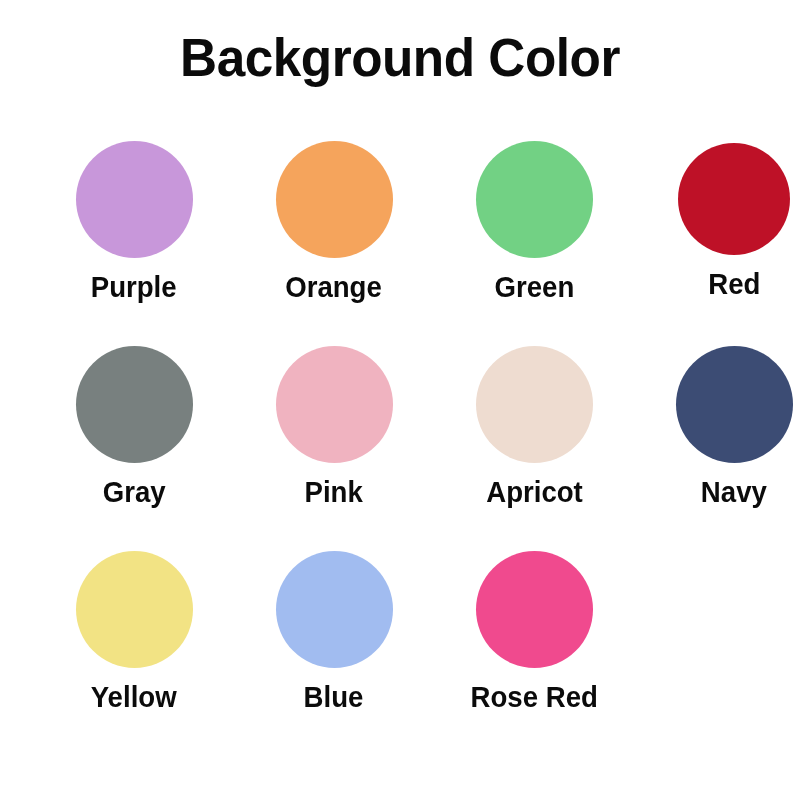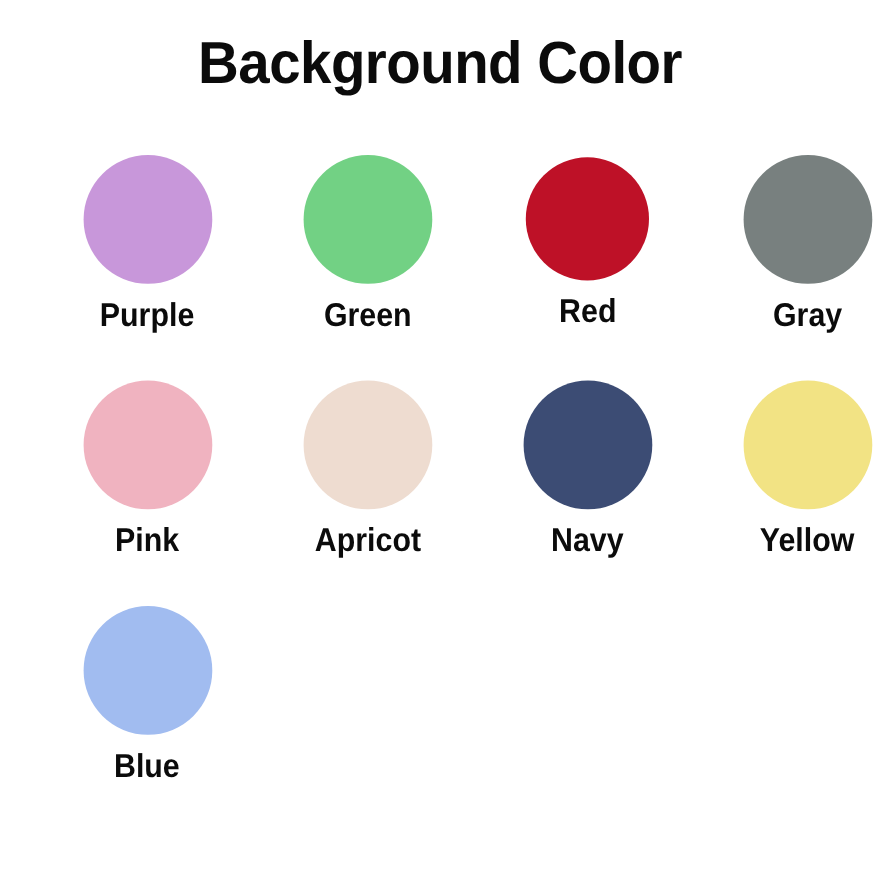--- a/index.html
+++ b/index.html
@@ -100,20 +100,24 @@
 <div id="page" style="background: rgb(255, 255, 255);">
 
   <div class="title" style="color: rgb(11, 11, 11);">Background Color</div>
 
   <div class="grid">
       <div class="swatch-cell">
         <div class="swatch-dot" style="background: rgb(200, 151, 218);"></div>
         <div class="swatch-label" style="color: rgb(11, 11, 11);">Purple</div>
       </div>
       <div class="swatch-cell">
+        <div class="swatch-dot" style="background: rgb(245, 164, 92);"></div>
+        <div class="swatch-label" style="color: rgb(11, 11, 11);">Orange</div>
+      </div>
+      <div class="swatch-cell">
         <div class="swatch-dot" style="background: rgb(114, 209, 132);"></div>
         <div class="swatch-label" style="color: rgb(11, 11, 11);">Green</div>
       </div>
       <div class="swatch-cell small">
         <div class="swatch-dot" style="background: rgb(190, 17, 39);"></div>
         <div class="swatch-label" style="color: rgb(11, 11, 11);">Red</div>
       </div>
       <div class="swatch-cell">
         <div class="swatch-dot" style="background: rgb(120, 128, 127);"></div>
         <div class="swatch-label" style="color: rgb(11, 11, 11);">Gray</div>
@@ -131,15 +135,19 @@
         <div class="swatch-label" style="color: rgb(11, 11, 11);">Navy</div>
       </div>
       <div class="swatch-cell">
         <div class="swatch-dot" style="background: rgb(242, 227, 132);"></div>
         <div class="swatch-label" style="color: rgb(11, 11, 11);">Yellow</div>
       </div>
       <div class="swatch-cell">
         <div class="swatch-dot" style="background: rgb(161, 188, 240);"></div>
         <div class="swatch-label" style="color: rgb(11, 11, 11);">Blue</div>
       </div>
+      <div class="swatch-cell">
+        <div class="swatch-dot" style="background: rgb(240, 74, 142);"></div>
+        <div class="swatch-label" style="color: rgb(11, 11, 11);">Rose Red</div>
+      </div>
     </div>
 
 </div>
 
 </body></html>

